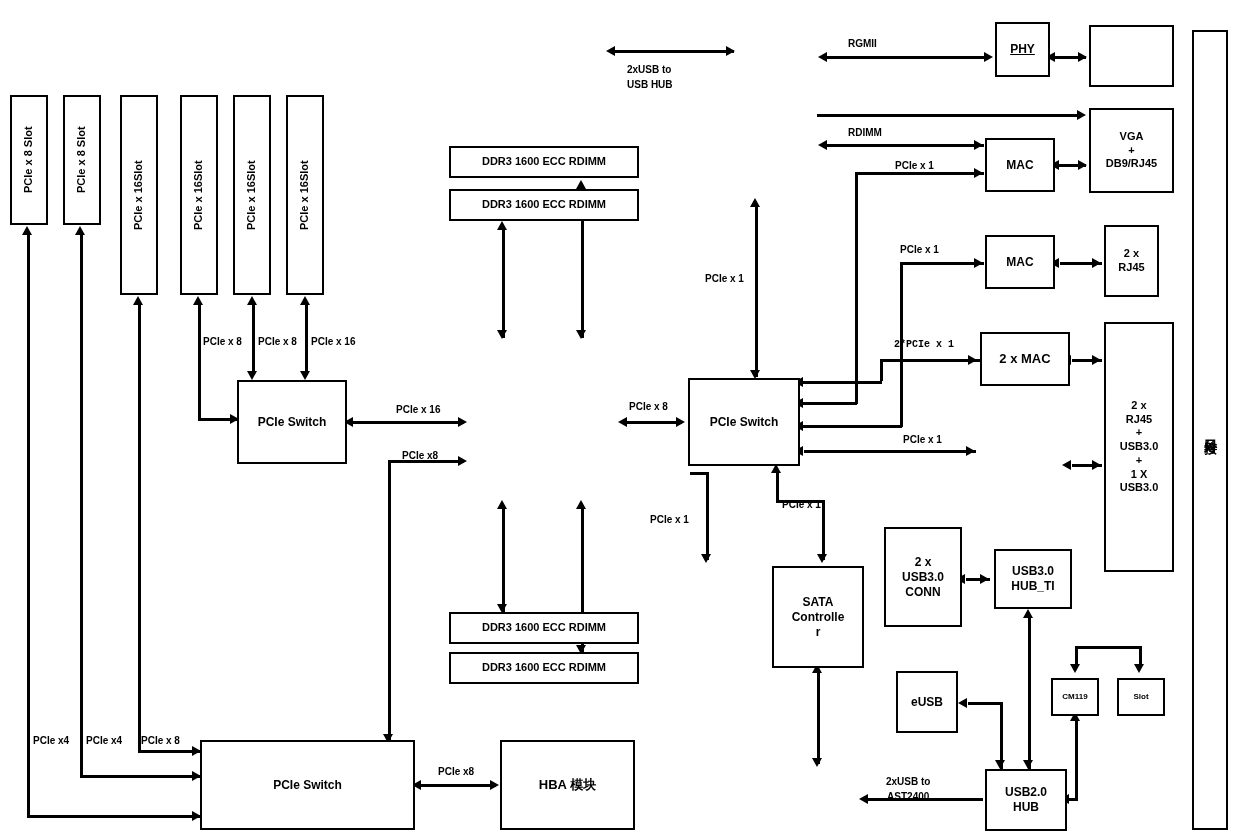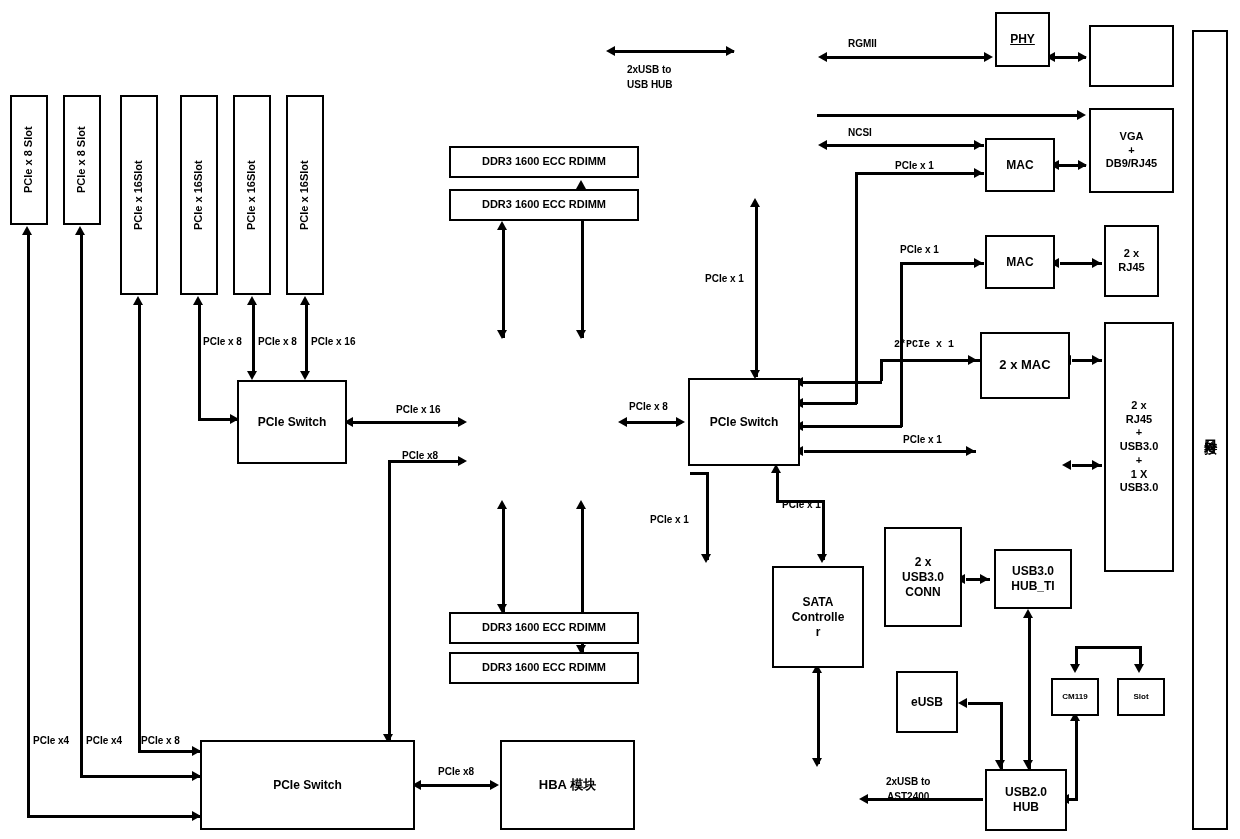--- a/index.html
+++ b/index.html
@@ -90,21 +90,21 @@
     <span class="inner">DDR3 1600 ECC RDIMM</span>
   </div>
   <div class="box" style="left:449px;top:612px;width:190px;height:32px;font-size:11px;">
     <span class="inner">DDR3 1600 ECC RDIMM</span>
   </div>
   <div class="box" style="left:449px;top:652px;width:190px;height:32px;font-size:11px;">
     <span class="inner">DDR3 1600 ECC RDIMM</span>
   </div>
 
 
-  <div class="box" style="left:995px;top:12px;width:55px;height:55px;font-size:12px;text-decoration:underline;">
+  <div class="box" style="left:995px;top:22px;width:55px;height:55px;font-size:12px;text-decoration:underline;">
     <span class="inner">PHY</span>
   </div>
   <div class="box" style="left:1089px;top:25px;width:85px;height:62px;font-size:11px;">
     <span class="inner"></span>
   </div>
 
   <div class="box" style="left:1089px;top:108px;width:85px;height:85px;font-size:11px;">
     <span class="inner">VGA
 +
 DB9/RJ45</span>
@@ -120,21 +120,21 @@
 
   <div class="box" style="left:1104px;top:225px;width:55px;height:72px;font-size:11px;">
     <span class="inner">2 x
 RJ45</span>
   </div>
 
   <div class="box" style="left:688px;top:378px;width:112px;height:88px;font-size:12px;">
     <span class="inner">PCIe Switch</span>
   </div>
 
-  <div class="box" style="left:980px;top:332px;width:90px;height:67px;font-size:13px;">
+  <div class="box" style="left:980px;top:332px;width:90px;height:54px;font-size:13px;">
     <span class="inner">2 x MAC</span>
   </div>
 
 
   <div class="box" style="left:1104px;top:322px;width:70px;height:250px;font-size:11px;">
     <span class="inner">2 x
 RJ45
 +
 USB3.0
 +
@@ -356,21 +356,21 @@
   <div class="lbl" style="left:258px;top:335px;">PCIe x 8</div>
   <div class="lbl" style="left:311px;top:335px;">PCIe x 16</div>
 
   <div class="lbl" style="left:396px;top:403px;">PCIe x 16</div>
   <div class="lbl" style="left:402px;top:449px;">PCIe x8</div>
   <div class="lbl" style="left:629px;top:400px;">PCIe x 8</div>
 
   <div class="lbl" style="left:627px;top:63px;text-align:left;">2xUSB    to
 USB HUB</div>
   <div class="lbl" style="left:848px;top:37px;">RGMII</div>
-  <div class="lbl" style="left:848px;top:126px;">NCSI</div>
+  <div class="lbl" style="left:848px;top:126px;">RDIMM</div>
   <div class="lbl" style="left:895px;top:159px;">PCIe x 1</div>
   <div class="lbl" style="left:705px;top:272px;">PCIe x 1</div>
   <div class="lbl" style="left:900px;top:243px;">PCIe x 1</div>
   <div class="lbl" style="left:894px;top:338px;font-family:Liberation Mono, monospace;">2*PCIe x 1</div>
   <div class="lbl" style="left:903px;top:433px;">PCIe x 1</div>
   <div class="lbl" style="left:650px;top:513px;">PCIe x 1</div>
   <div class="lbl" style="left:782px;top:498px;">PCIe x 1</div>
 
   <div class="lbl" style="left:33px;top:734px;">PCIe x4</div>
   <div class="lbl" style="left:86px;top:734px;">PCIe x4</div>

